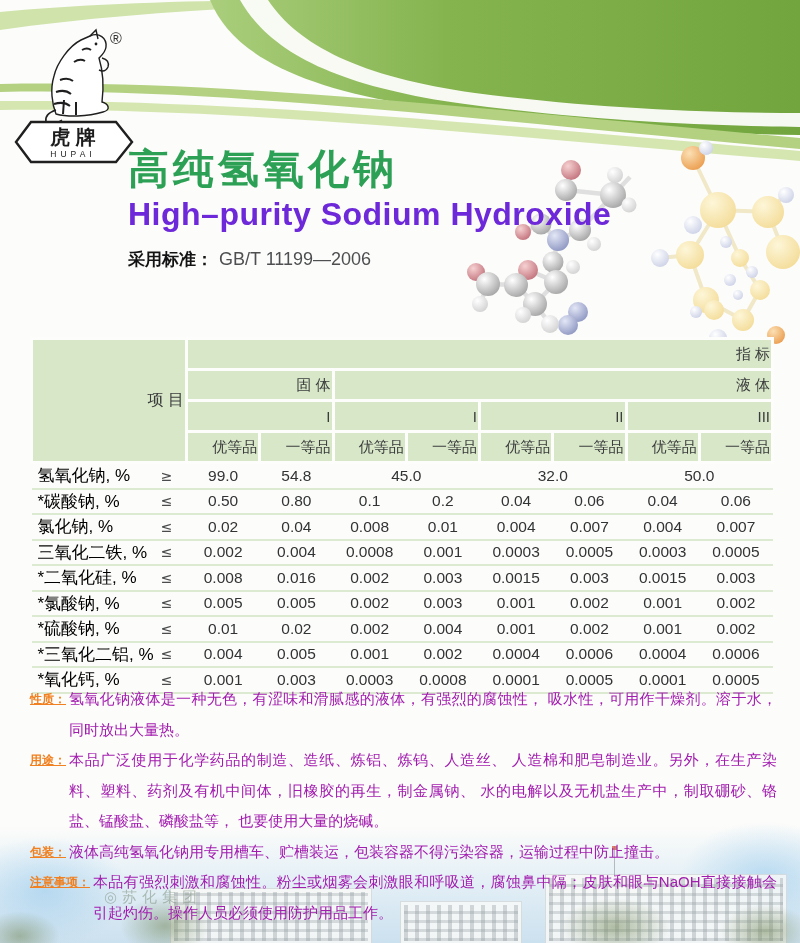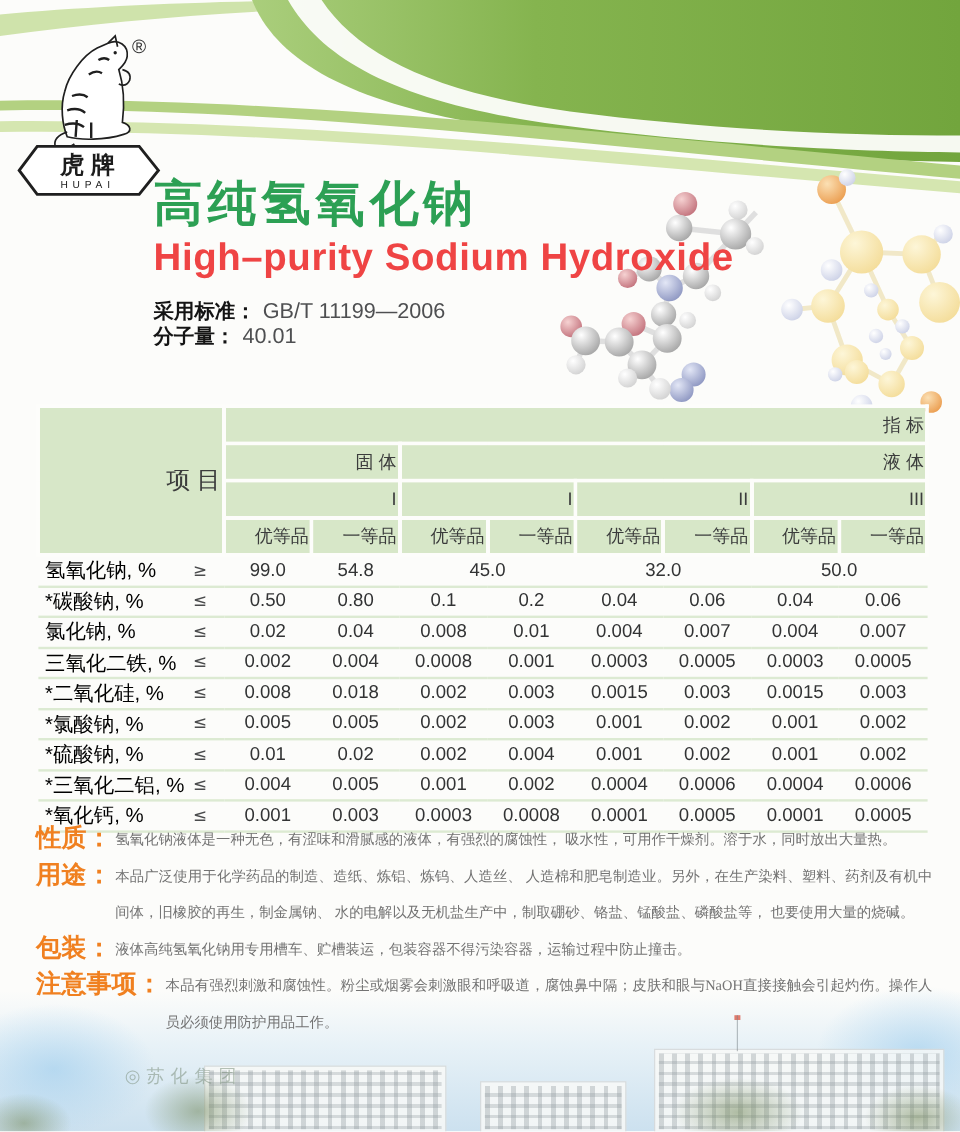--- a/index.html
+++ b/index.html
@@ -7,50 +7,50 @@
     position:relative;width:800px;height:943px;background:#fcfcfa;overflow:hidden;
     font-family:"Liberation Sans","DejaVu Sans",sans-serif;color:#2f3031;
   }
   
   .swoosh{position:absolute;top:0;left:0;z-index:0;}
   
   .logo{position:absolute;left:14px;top:20px;width:122px;height:146px;z-index:2;}
   
   .titleblock{position:absolute;left:128px;top:148px;z-index:2;width:540px;}
   .title-cn{font-size:41px;font-weight:800;color:#2ca054;letter-spacing:4px;margin:0;line-height:1.05;}
-  .title-en{font-size:32px;font-weight:800;color:#ef4444;margin:7px 0 0 0;line-height:1.05;letter-spacing:0.5px;}
+  .title-en{font-size:32px;font-weight:800;color:#6d28d9;margin:7px 0 0 0;line-height:1.05;letter-spacing:0.5px;}
   .specs{margin-top:17px;}
   .spec-line{line-height:21px;font-size:17px;}
   .spec-label{font-weight:700;color:#141414;}
   .spec-value{color:#4e4f51;font-size:18px;margin-left:6px;}
   
   .molecule{position:absolute;z-index:1;}
   
   .spec-table-wrap{position:absolute;left:30px;top:337px;width:741px;z-index:2;}
   table.spec{border-collapse:collapse;width:741px;table-layout:fixed;}
   table.spec td{overflow:hidden;}
   .ghead{
     background:#d7e7c8;border:3px solid #fdfdfb;text-align:right;
     font-size:15px;color:#3b3c3c;height:26px;font-weight:400;
   }
-  .item-head{font-size:20px;}
+  .item-head{font-size:16px;}
   tbody.rows td{
     background:transparent;border-bottom:2px solid #dcead2;text-align:center;
     font-size:15.5px;color:#323334;height:23.5px;padding:0;
   }
   tbody.rows tr:first-child td{border-top:2px solid #dcead2;}
   td.name-cell{text-align:left;}
   .rowline{display:flex;justify-content:space-between;align-items:center;padding:0 14px 0 6px;}
   .row-name{font-size:17px;color:#000000;white-space:nowrap;}
   .row-op{font-size:14px;color:#4a4b4c;font-family:"DejaVu Sans",sans-serif;}
   
   .sections{position:absolute;left:30px;top:684px;width:747px;z-index:3;}
   .section{display:flex;align-items:flex-start;}
-  .sec-label{color:#f08020;font-weight:700;font-size:21px;line-height:30.5px;white-space:nowrap;margin-right:3px;}
-  .sec-text{flex:1;font-size:12px;line-height:30.5px;color:#737373;text-align:justify;margin:0;font-family:Liberation Serif, serif;}
+  .sec-label{color:#f08020;font-weight:700;font-size:12px;line-height:30.5px;white-space:nowrap;margin-right:3px;text-decoration:underline;}
+  .sec-text{flex:1;font-size:15px;line-height:30.5px;color:#a21caf;text-align:justify;margin:0;}
   
   .photo-strip{position:absolute;left:0;top:826px;width:800px;height:117px;z-index:1;}
   .photo-sky{position:absolute;inset:0;
     background:linear-gradient(180deg,rgba(222,238,248,0) 0%,rgba(205,228,243,0.45) 40%,rgba(178,210,233,0.65) 100%);}
   .sky-corner{position:absolute;width:170px;height:110px;border-radius:50%;
     background:radial-gradient(ellipse at center,rgba(148,200,236,0.55),rgba(148,200,236,0) 70%);}
   .building{position:absolute;background:rgba(250,250,248,0.8);border:1px solid rgba(160,170,175,0.35);}
   .windows{position:absolute;inset:3px;
     background:repeating-linear-gradient(90deg,rgba(140,150,155,0.35) 0 4px,transparent 4px 11px),
                repeating-linear-gradient(0deg,rgba(140,150,155,0.3) 0 3px,transparent 3px 9px);}
@@ -215,21 +215,20 @@
       <circle cx="128" cy="205" r="9" fill="url(#bOrg)"></circle>
       <circle cx="70" cy="208" r="9" fill="url(#bLav)"></circle>
     </g>
   </svg>
 
   <div class="titleblock">
     <h1 class="title-cn">高纯氢氧化钠</h1>
     <h2 class="title-en">High–purity Sodium Hydroxide</h2>
     <div class="specs" id="specs">
         <div class="spec-line"><span class="spec-label">采用标准：</span><span class="spec-value">GB/T 11199—2006</span></div>
-        <div class="spec-line"><span class="spec-label">分子量：</span><span class="spec-value">40.01</span></div>
       </div>
   </div>
 
   <div class="spec-table-wrap">
     <table class="spec">
       <colgroup>
         <col style="width:155px">
           <col span="8" style="width:73.25px">
       </colgroup>
       <tbody>
@@ -321,21 +320,21 @@
             <td colspan="1">0.0005</td>
           </tr>
           <tr>
             <td class="name-cell">
               <div class="rowline">
                 <span class="row-name">*二氧化硅, %</span>
                 <span class="row-op">≤</span>
               </div>
             </td>
             <td colspan="1">0.008</td>
-            <td colspan="1">0.018</td>
+            <td colspan="1">0.016</td>
             <td colspan="1">0.002</td>
             <td colspan="1">0.003</td>
             <td colspan="1">0.0015</td>
             <td colspan="1">0.003</td>
             <td colspan="1">0.0015</td>
             <td colspan="1">0.003</td>
           </tr>
           <tr>
             <td class="name-cell">
               <div class="rowline">

